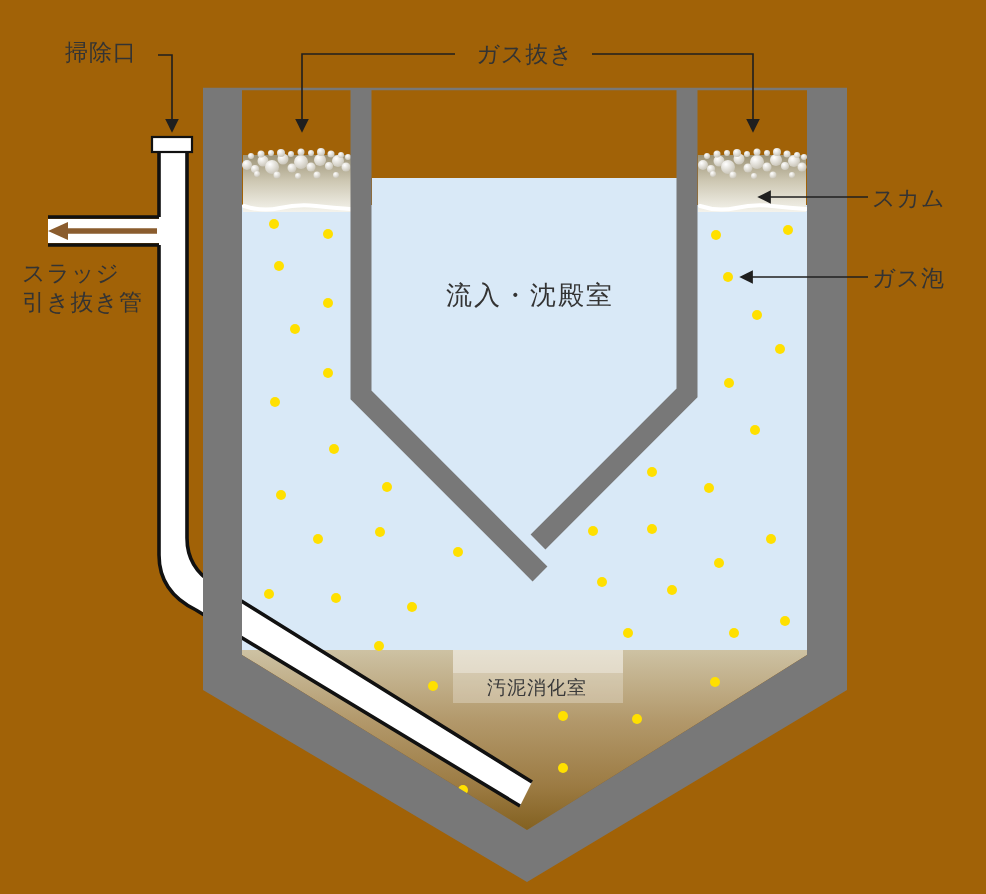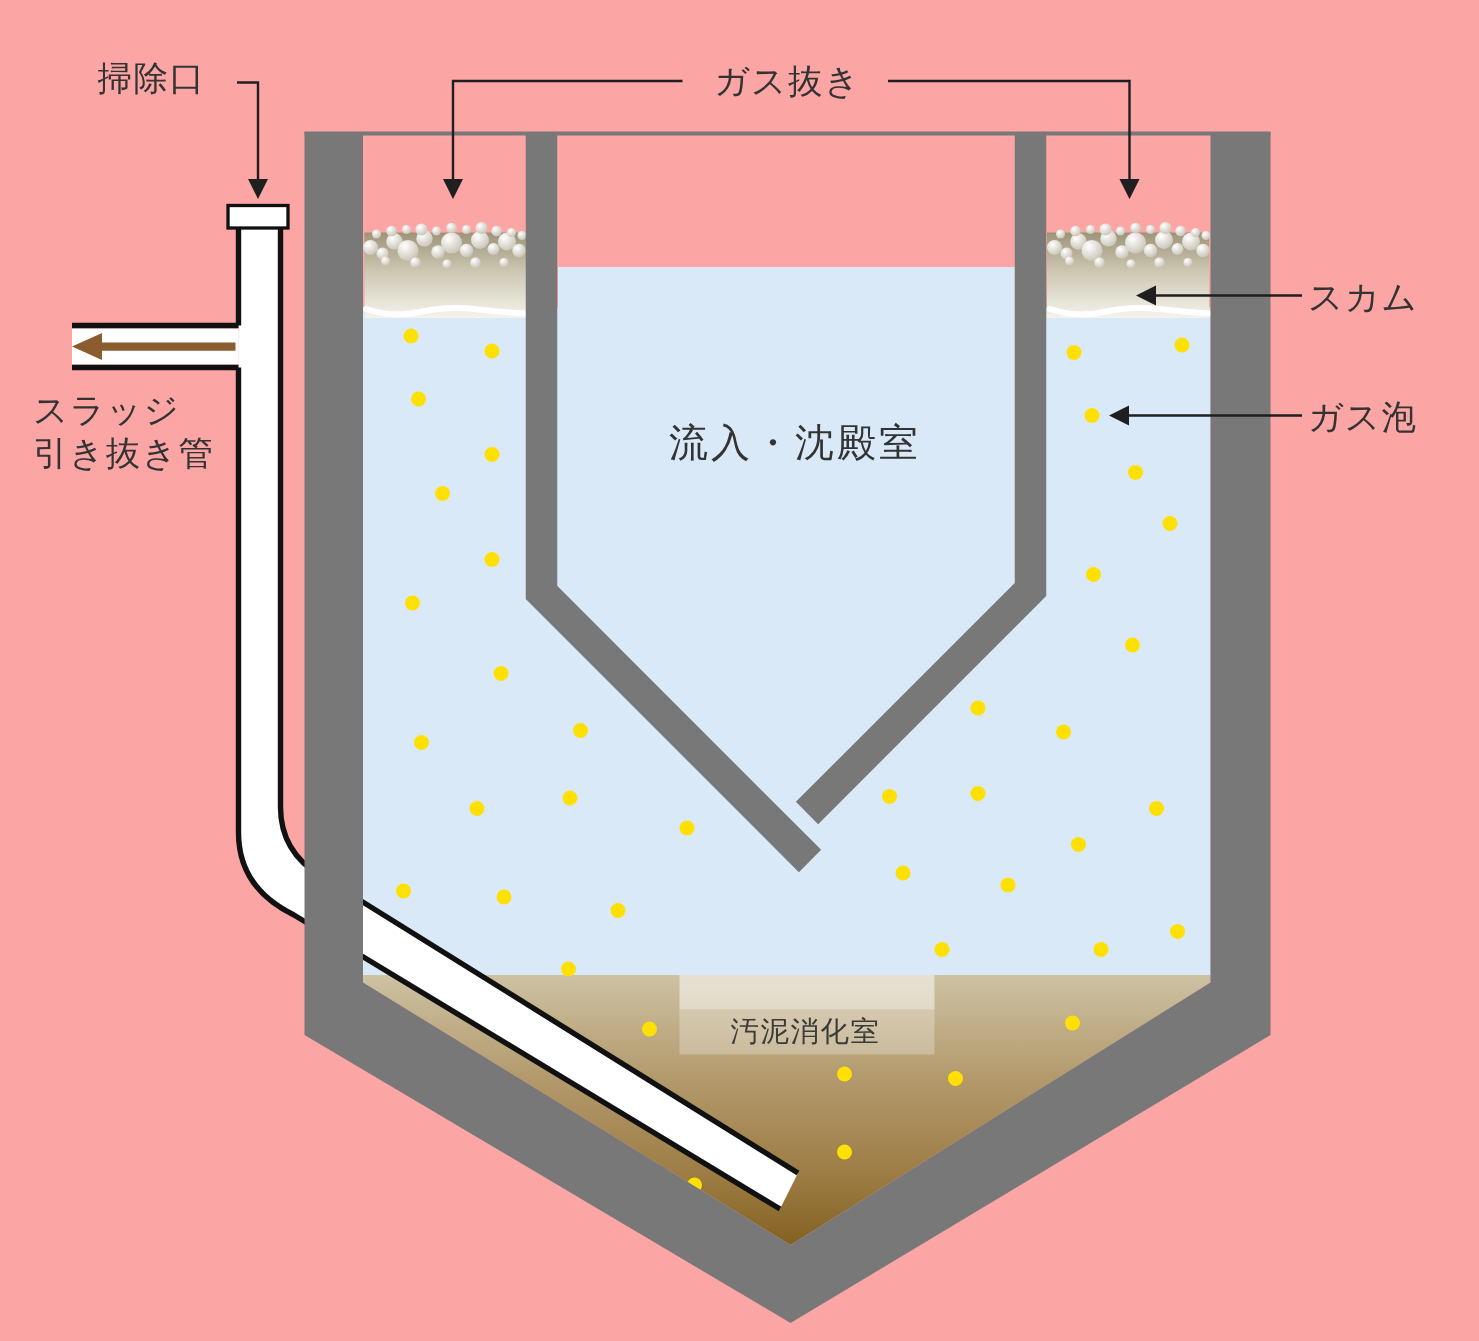--- a/index.html
+++ b/index.html
@@ -1,16 +1,16 @@
 <!DOCTYPE html>
 <html><head>
 <meta charset="utf-8">
 <style>
   html,body{margin:0;padding:0;background:#ffffff;}
-  .stage{width:986px;height:894px;position:relative;background:#fca5a5;}
+  .stage{width:986px;height:894px;position:relative;background:#a16207;}
   text{font-family:"Liberation Sans","DejaVu Sans",sans-serif;}
   .ann-text{font-size:23px;letter-spacing:1px;}
   .chamber-text{font-size:26px;letter-spacing:2px;}
   .digest-text{font-size:19px;letter-spacing:1px;}
   .ann-line{fill:none;stroke:#1f1f1f;stroke-width:1.6;}
   .pipe-line{fill:none;stroke:#111111;stroke-width:3.6;stroke-linecap:butt;}
   .wave{fill:none;stroke:#ffffff;stroke-width:4;stroke-linecap:round;}
 </style>
 </head>
 <body>

